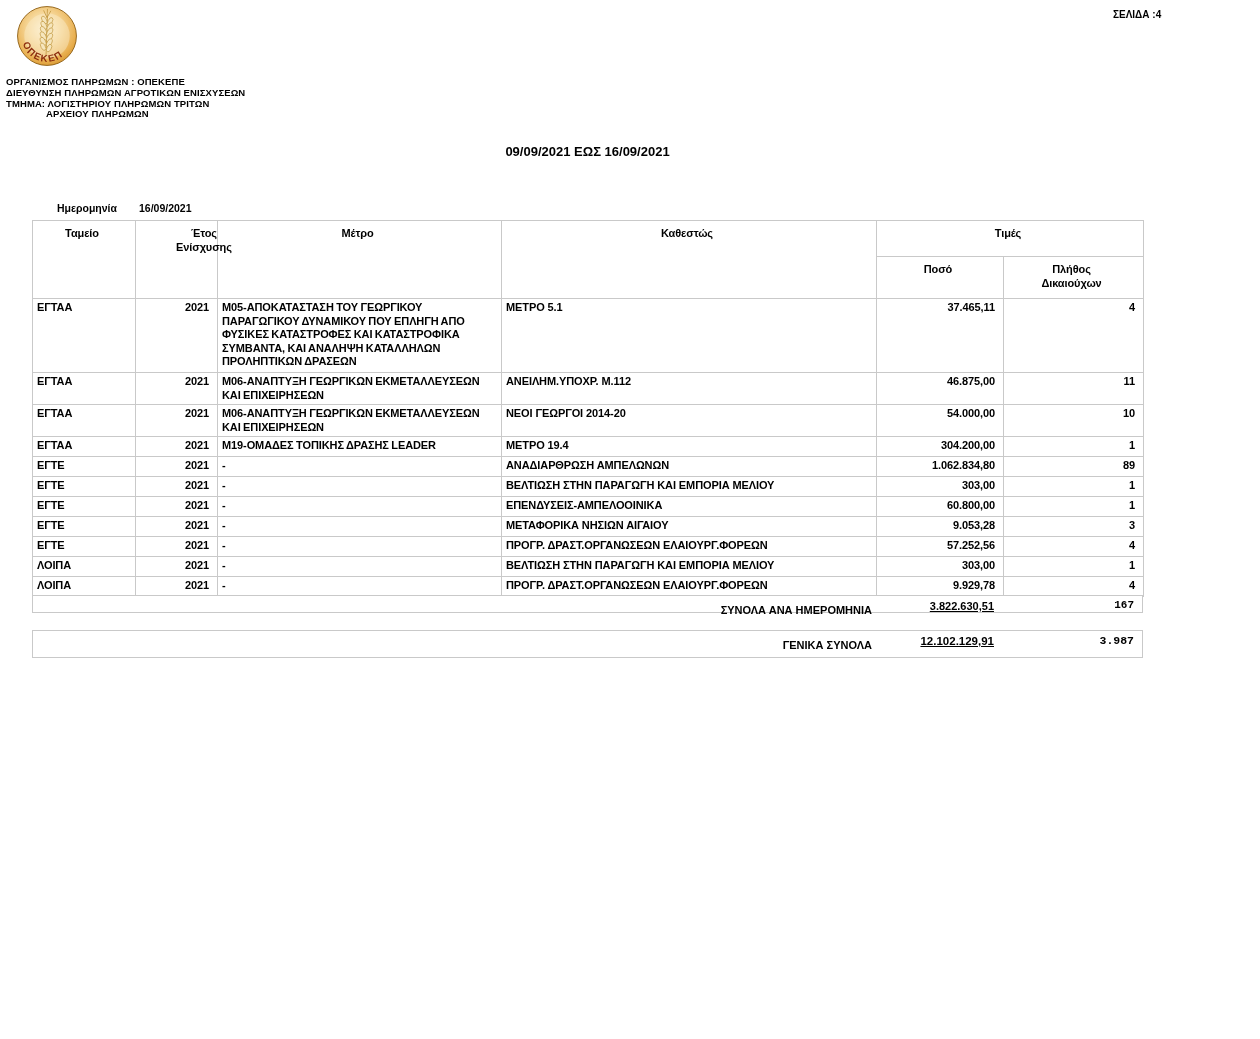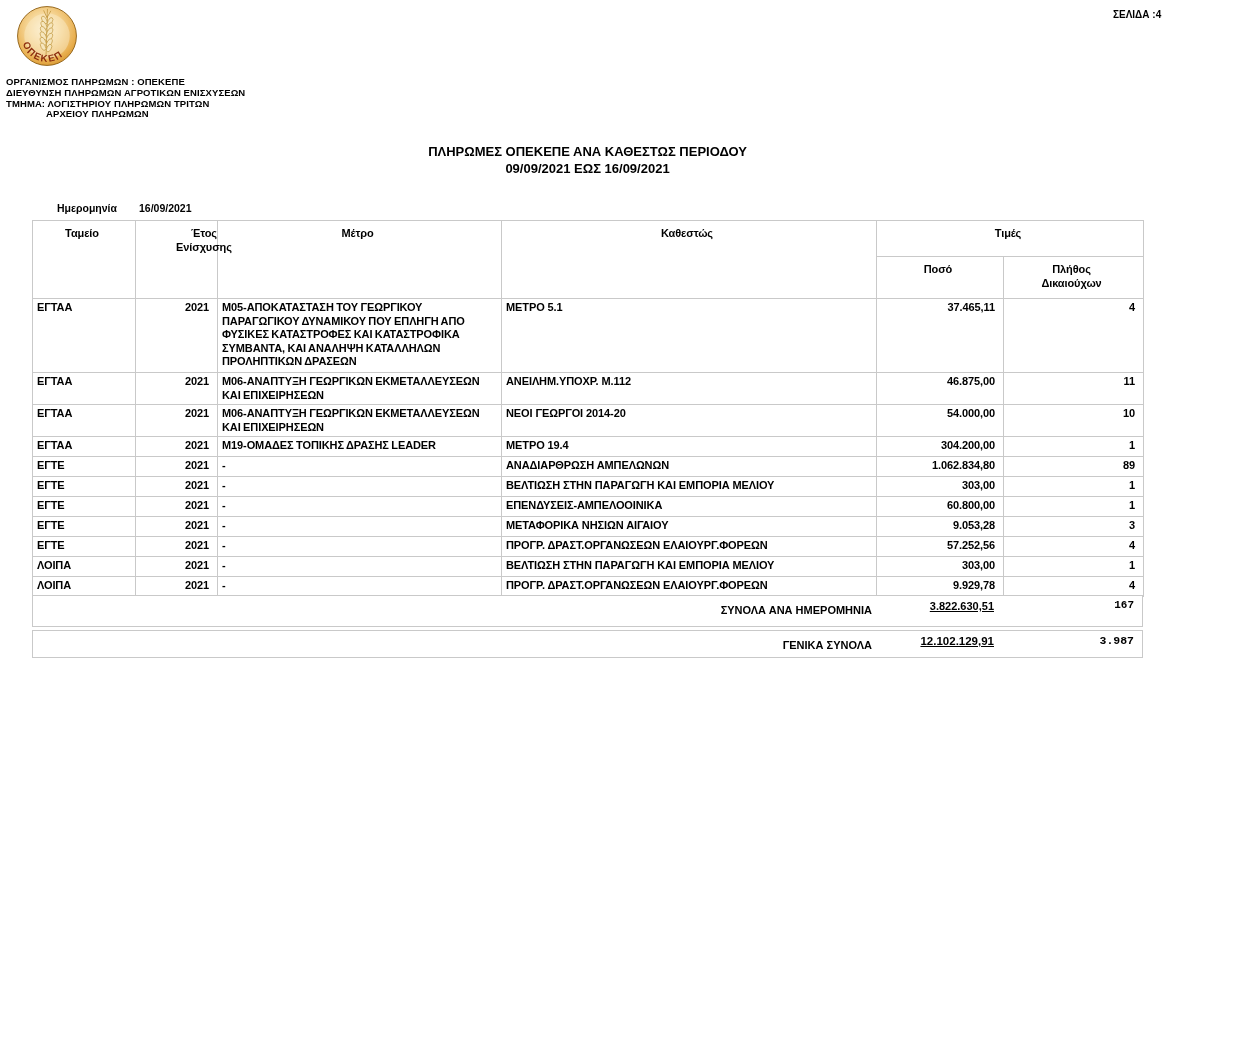--- a/index.html
+++ b/index.html
@@ -35,21 +35,21 @@
   .c-year { text-align:right; padding-right:9px; }
   .c-measure { padding-left:4px; padding-right:5px; word-spacing:-0.5px; }
   .c-scheme { padding-left:4px; }
   .c-amount { text-align:right; padding-right:9px; }
   .c-count { text-align:right; padding-right:6px; }
 
   .totals-box {
     position:absolute; left:32px; width:1111px;
     border:1px solid #c9c9c9; display:flex; font-size:11px; background:#fff;
   }
-  .totals-date  { top:595px; height:32px; }
+  .totals-date  { top:595px; height:18px; }
   .totals-grand { top:630px; height:28px; }
   .t-label  { width:841px; text-align:right; padding-top:8px; padding-right:2px; }
   .t-amount { width:129px; text-align:right; padding-top:4px; padding-right:9px;text-decoration:underline; }
   .t-count  { flex:1; text-align:right; padding-top:3px; padding-right:8px;font-family:Liberation Mono, monospace; }
   .totals-grand .t-amount, .totals-grand .t-count { font-size:11.5px; }
 </style>
 </head>
 <body>
 
 <div class="page">
@@ -95,21 +95,20 @@
   <div class="page-label">ΣΕΛΙΔΑ :4</div>
 
   <div class="org-header">
     <div>ΟΡΓΑΝΙΣΜΟΣ ΠΛΗΡΩΜΩΝ : ΟΠΕΚΕΠΕ</div>
     <div>ΔΙΕΥΘΥΝΣΗ ΠΛΗΡΩΜΩΝ ΑΓΡΟΤΙΚΩΝ ΕΝΙΣΧΥΣΕΩΝ</div>
     <div>ΤΜΗΜΑ: ΛΟΓΙΣΤΗΡΙΟΥ ΠΛΗΡΩΜΩΝ ΤΡΙΤΩΝ</div>
     <div class="org-line-indent">ΑΡΧΕΙΟΥ ΠΛΗΡΩΜΩΝ</div>
   </div>
 
   <div class="title-block">
-    <div>ΠΛΗΡΩΜΕΣ ΟΠΕΚΕΠΕ ΑΝΑ ΚΑΘΕΣΤΩΣ ΠΕΡΙΟΔΟΥ</div>
     <div>09/09/2021 ΕΩΣ 16/09/2021</div>
   </div>
 
   <div class="date-row">
     <span>Ημερομηνία</span>
     <span class="date-value">16/09/2021</span>
   </div>
 
   <table class="report-table">
     <colgroup>

